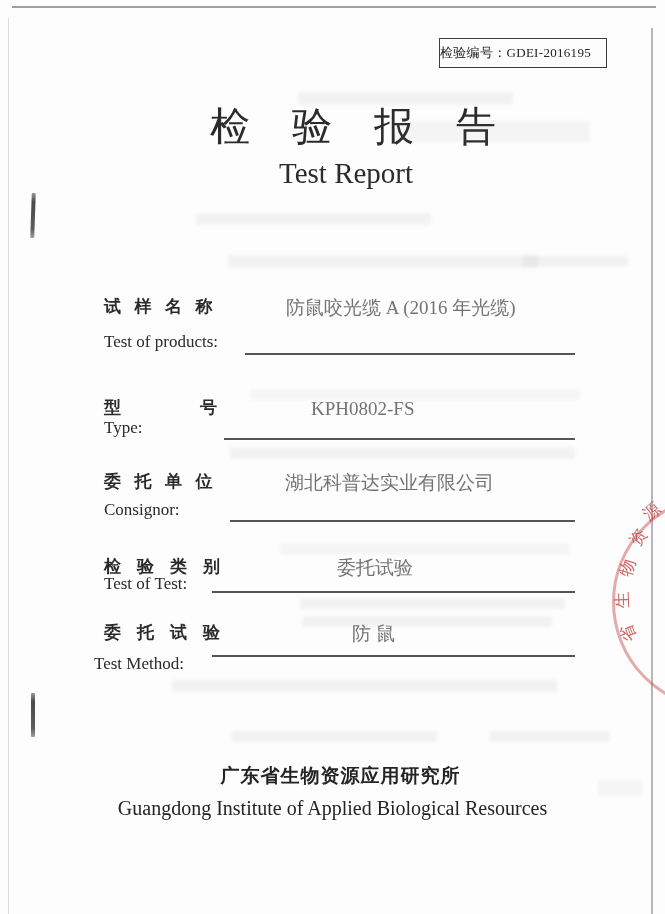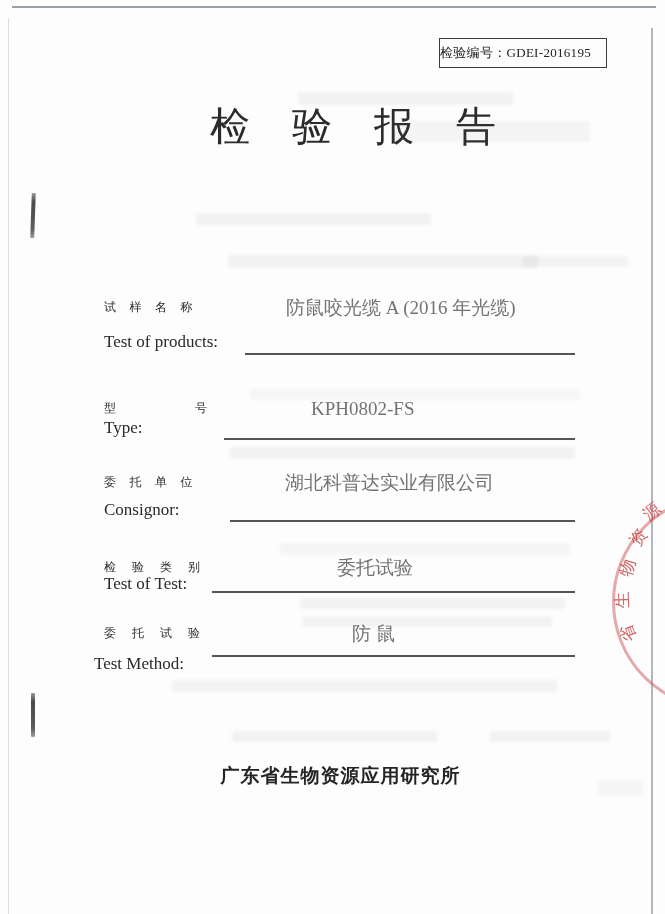--- a/index.html
+++ b/index.html
@@ -35,21 +35,21 @@
     font-size:40px;font-weight:400;color:#2b2b2b;
     letter-spacing:42px;white-space:nowrap;line-height:46px;
   }
   .title-en{
     position:absolute;left:279px;top:157px;
     font-family:"Liberation Serif","DejaVu Serif",serif;
     font-size:29px;color:#2b2b2b;line-height:32px;
   }
 
   
-  .label-cn{position:absolute;font-size:12px;font-weight:400;color:#2a2a2a;
+  .label-cn{position:absolute;font-size:17px;font-weight:700;color:#2a2a2a;
     letter-spacing:13.5px;white-space:nowrap;line-height:24px;}
   .label-en{position:absolute;font-family:"Liberation Serif","DejaVu Serif",serif;
     font-size:17px;color:#2a2a2a;white-space:nowrap;line-height:20px;}
   .value{position:absolute;font-size:19px;color:#737373;white-space:nowrap;line-height:24px;}
   .value.v-serif{font-family:"Liberation Serif","DejaVu Serif",serif;}
   .rule{position:absolute;height:1.5px;background:#555;}
 
   .f1 .label-cn{left:104px;top:295px;}
   .f1 .value{left:286px;top:296px;}
   .f1 .label-en{left:104px;top:332px;}
@@ -115,20 +115,21 @@
 
   <div class="edge-top"></div>
   <div class="edge-right"></div>
   <div class="edge-left"></div>
   <div class="staple s1"></div>
   <div class="staple s2"></div>
 
   <div class="num-box"><span>检验编号：</span><span>GDEI-2016195</span></div>
 
   <div class="title-cn">检验报告</div>
+  <div class="title-en">Test Report</div>
 
   <div class="field f1">
     <div class="label-cn">试样名称</div>
     <div class="value v-serif">防鼠咬光缆 A (2016 年光缆)</div>
     <div class="label-en">Test of products:</div>
     <div class="rule"></div>
   </div>
 
   <div class="field f2">
     <div class="label-cn">型号</div>
@@ -152,20 +153,21 @@
   </div>
 
   <div class="field f5">
     <div class="label-cn">委托试验</div>
     <div class="value">防 鼠</div>
     <div class="label-en">Test Method:</div>
     <div class="rule"></div>
   </div>
 
   <div class="footer-cn">广东省生物资源应用研究所</div>
+  <div class="footer-en">Guangdong Institute of Applied Biological Resources</div>
 
   <div class="seal-ring"></div>
   <span class="seal-char sc0">源</span>
   <span class="seal-char sc1">资</span>
   <span class="seal-char sc2">物</span>
   <span class="seal-char sc3">生</span>
   <span class="seal-char sc4">省</span>
 
   <div class="ghost" style="left:298px;top:92px;width:215px;height:13px;"></div>
   <div class="ghost" style="left:392px;top:121px;width:198px;height:21px;opacity:.8;"></div>

